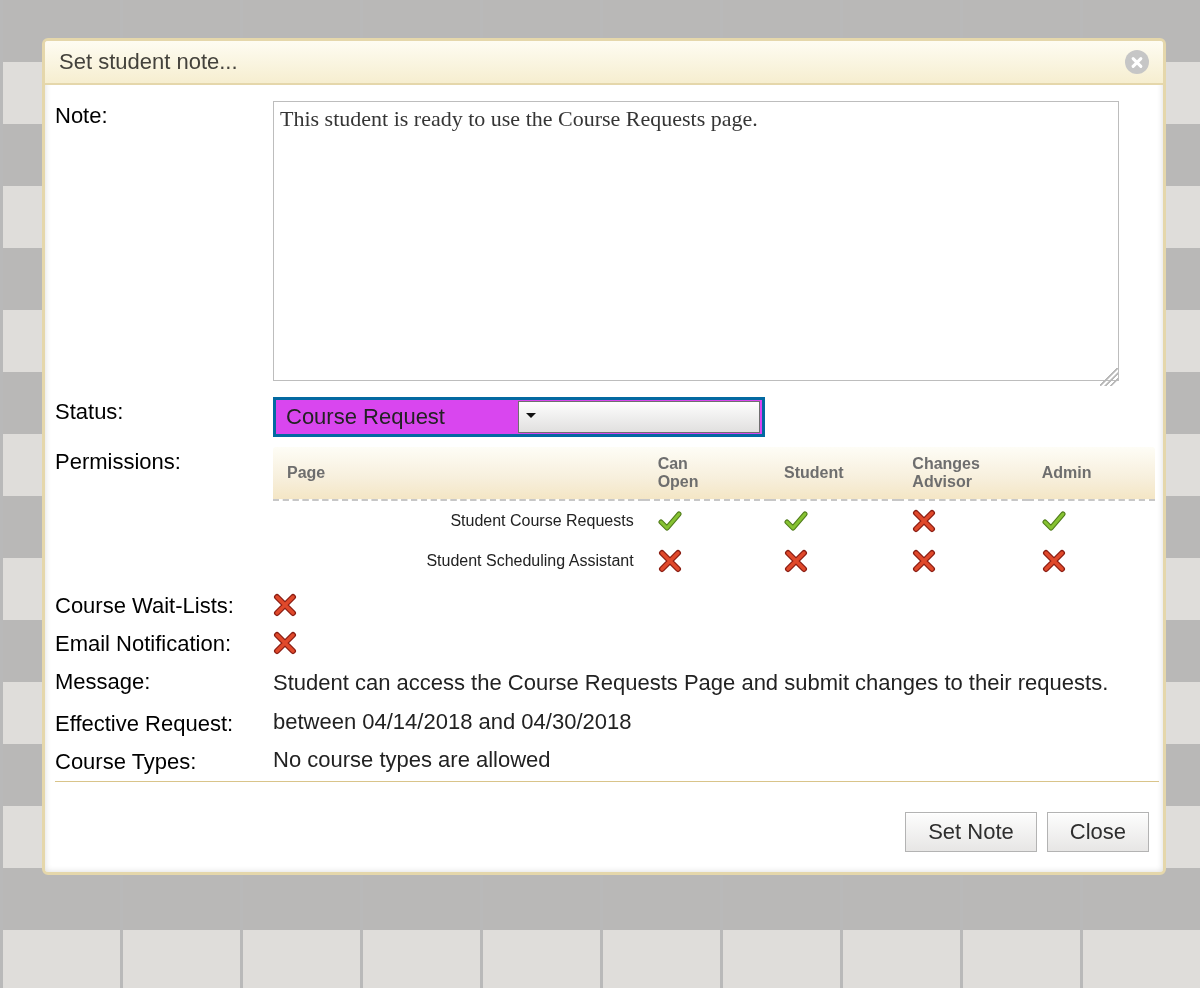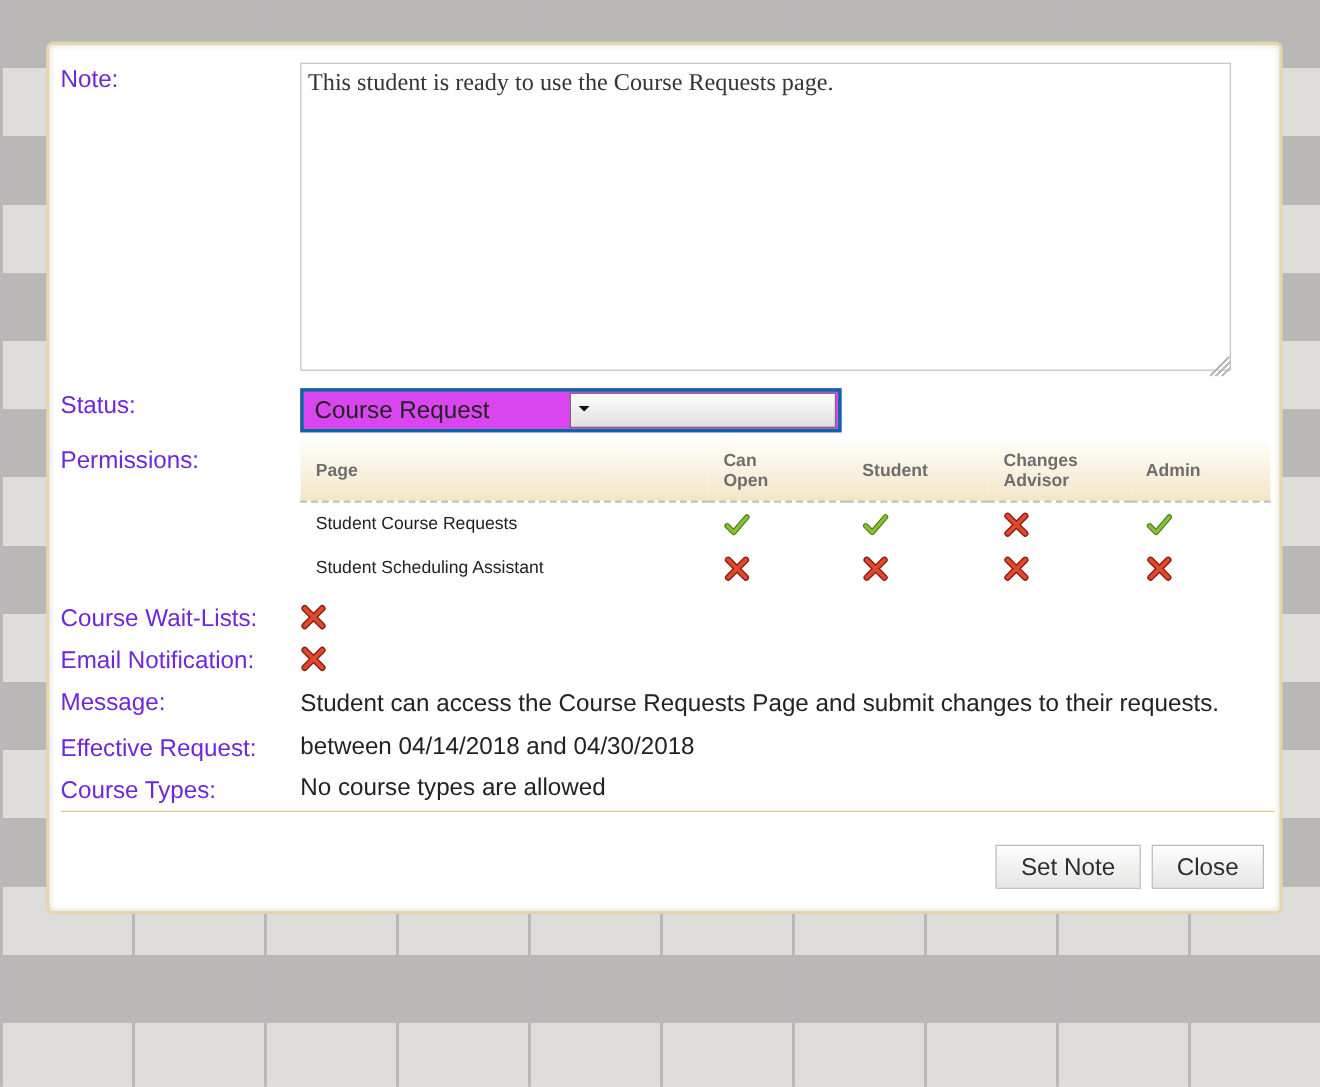--- a/index.html
+++ b/index.html
@@ -47,21 +47,21 @@
   .close-x::before{transform:rotate(45deg);}
   .close-x::after{transform:rotate(-45deg);}
 
   .body{
     padding:16px 4px 8px 10px;
   }
   .row{display:flex;align-items:flex-start;margin-bottom:10px;}
   .lbl{
     flex:0 0 218px;
     font-size:22px;
-    color:#6d28d9;
+    color:#000000;
     padding-top:2px;
   }
   .val{flex:1 1 auto;font-size:22px;padding-right:8px;}
 
   textarea.note{
     width:846px;height:280px;
     border:1px solid #bdbdbd;
     font-family:Liberation Serif, serif;font-size:22px;color:#353535;
     padding:4px 6px;resize:none;
     box-sizing:border-box;
@@ -104,21 +104,21 @@
   }
   table.perm thead th{
     text-align:left;font-weight:bold;color:#6e6e6e;
     background:linear-gradient(to bottom,#fefdf6 0%,#f7efdc 60%,#f4e6c5 100%);
     padding:8px 10px 8px 14px;
     border-bottom:2px dashed #c7c7c7;
   }
   table.perm thead th:first-child{border-top-left-radius:3px;}
   table.perm thead th:last-child{border-top-right-radius:3px;}
   table.perm td{padding:8px 10px 8px 14px;vertical-align:middle;}
-  table.perm td.page{width:380px;}
+  table.perm td.page{width:380px;text-align:right;}
   table.perm td.ic{width:110px;}
 
   .ico{display:inline-block;width:24px;height:24px;vertical-align:middle;}
   .toggle{cursor:pointer;}
 
   .divider-gold{border-top:1px solid #d9c48a;margin:6px 0 8px 0;}
 
   .footer{
     display:flex;justify-content:flex-end;gap:10px;
     padding:4px 10px 12px 10px;
@@ -130,20 +130,24 @@
     border:1px solid #b3b3b3;
     cursor:pointer;
     box-shadow:inset 0 1px 0 #fff;
     margin-top:18px;
   }
 </style>
 </head>
 <body>
 
 <div class="dialog">
+  <div class="titlebar">
+    <span class="title">Set student note...</span>
+    <span class="close-x"></span>
+  </div>
 
   <div class="body">
 
     <div class="row">
       <div class="lbl">Note:</div>
       <div class="val">
         <div class="ta-wrap">
           <textarea class="note" style="">This student is ready to use the Course Requests page.</textarea>
           <span class="grip"></span>
         </div>

